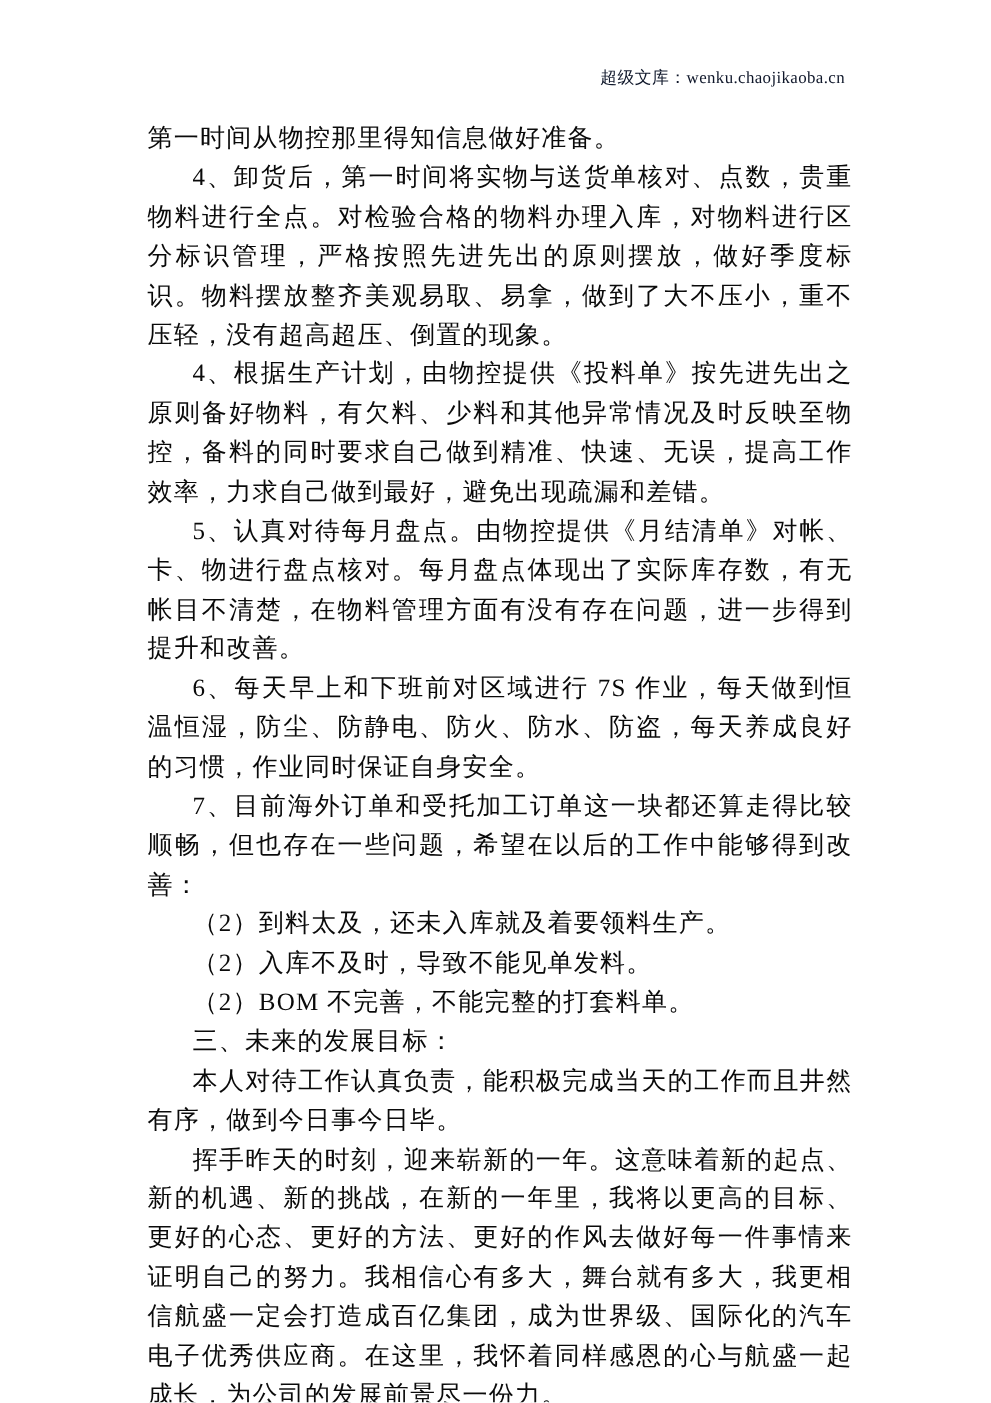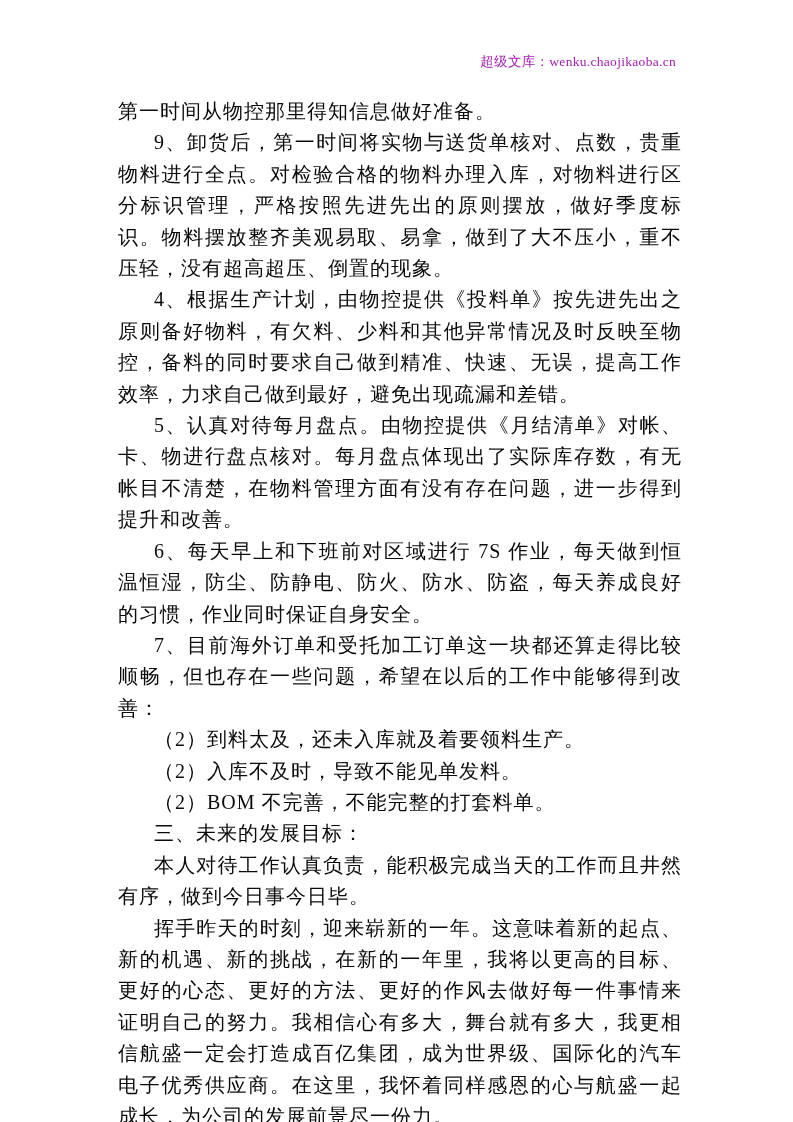--- a/index.html
+++ b/index.html
@@ -12,21 +12,21 @@
     position: relative;
     width: 793px; height: 1122px;
     background: #ffffff;
     overflow: hidden;
   }
   .watermark {
     position: absolute;
     top: 53px; left: 0; right: 117px;
     text-align: right;
     font-size: 13.5px;
-    color: #a21caf;
+    color: #0f172a;
     letter-spacing: 0.3px;
   }
   .body-text {
     position: absolute;
     top: 96px; left: 118px;
     width: 564px;
     font-size: 20px;
     line-height: 31.4px;
     letter-spacing: 1px;
     text-align: justify;
@@ -41,21 +41,21 @@
 </head>
 <body>
 
 <div class="page">
 
   <div class="watermark">超级文库：wenku.chaojikaoba.cn</div>
 
   <div class="body-text">
 
     <p class="para">第一时间从物控那里得知信息做好准备。</p>
-      <p class="para indent">9、卸货后，第一时间将实物与送货单核对、点数，贵重物料进行全点。对检验合格的物料办理入库，对物料进行区分标识管理，严格按照先进先出的原则摆放，做好季度标识。物料摆放整齐美观易取、易拿，做到了大不压小，重不压轻，没有超高超压、倒置的现象。</p>
+      <p class="para indent">4、卸货后，第一时间将实物与送货单核对、点数，贵重物料进行全点。对检验合格的物料办理入库，对物料进行区分标识管理，严格按照先进先出的原则摆放，做好季度标识。物料摆放整齐美观易取、易拿，做到了大不压小，重不压轻，没有超高超压、倒置的现象。</p>
       <p class="para indent">4、根据生产计划，由物控提供《投料单》按先进先出之原则备好物料，有欠料、少料和其他异常情况及时反映至物控，备料的同时要求自己做到精准、快速、无误，提高工作效率，力求自己做到最好，避免出现疏漏和差错。</p>
       <p class="para indent">5、认真对待每月盘点。由物控提供《月结清单》对帐、卡、物进行盘点核对。每月盘点体现出了实际库存数，有无帐目不清楚，在物料管理方面有没有存在问题，进一步得到提升和改善。</p>
       <p class="para indent">6、每天早上和下班前对区域进行 7S 作业，每天做到恒温恒湿，防尘、防静电、防火、防水、防盗，每天养成良好的习惯，作业同时保证自身安全。</p>
       <p class="para indent">7、目前海外订单和受托加工订单这一块都还算走得比较顺畅，但也存在一些问题，希望在以后的工作中能够得到改善：</p>
       <p class="para indent">（2）到料太及，还未入库就及着要领料生产。</p>
       <p class="para indent">（2）入库不及时，导致不能见单发料。</p>
       <p class="para indent">（2）BOM 不完善，不能完整的打套料单。</p>
       <p class="para indent">三、未来的发展目标：</p>
       <p class="para indent">本人对待工作认真负责，能积极完成当天的工作而且井然有序，做到今日事今日毕。</p>
       <p class="para indent">挥手昨天的时刻，迎来崭新的一年。这意味着新的起点、新的机遇、新的挑战，在新的一年里，我将以更高的目标、更好的心态、更好的方法、更好的作风去做好每一件事情来证明自己的努力。我相信心有多大，舞台就有多大，我更相信航盛一定会打造成百亿集团，成为世界级、国际化的汽车电子优秀供应商。在这里，我怀着同样感恩的心与航盛一起成长，为公司的发展前景尽一份力。</p>

